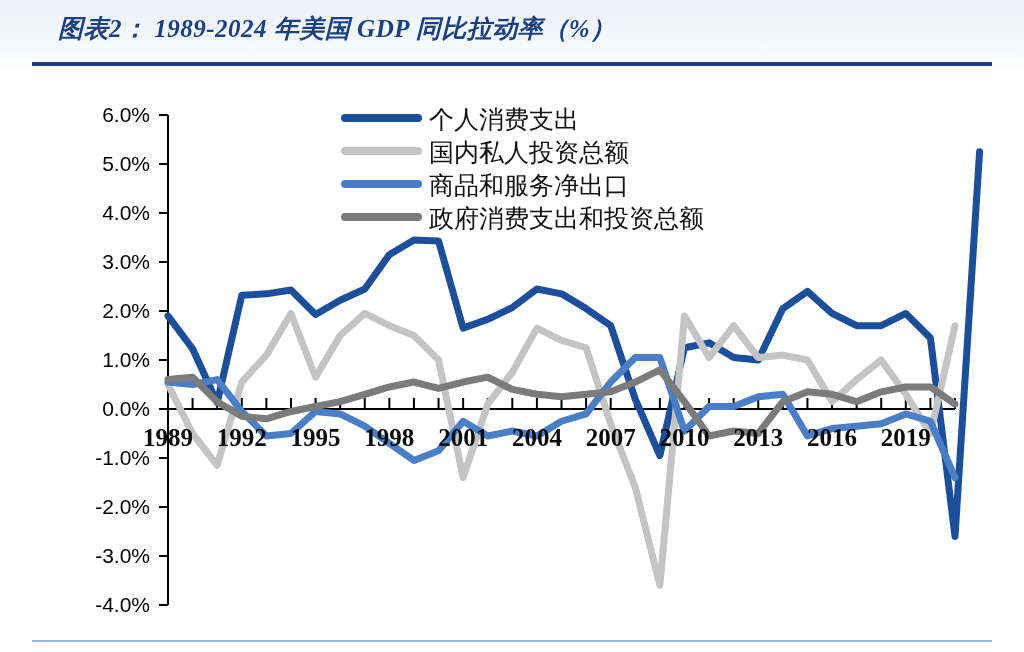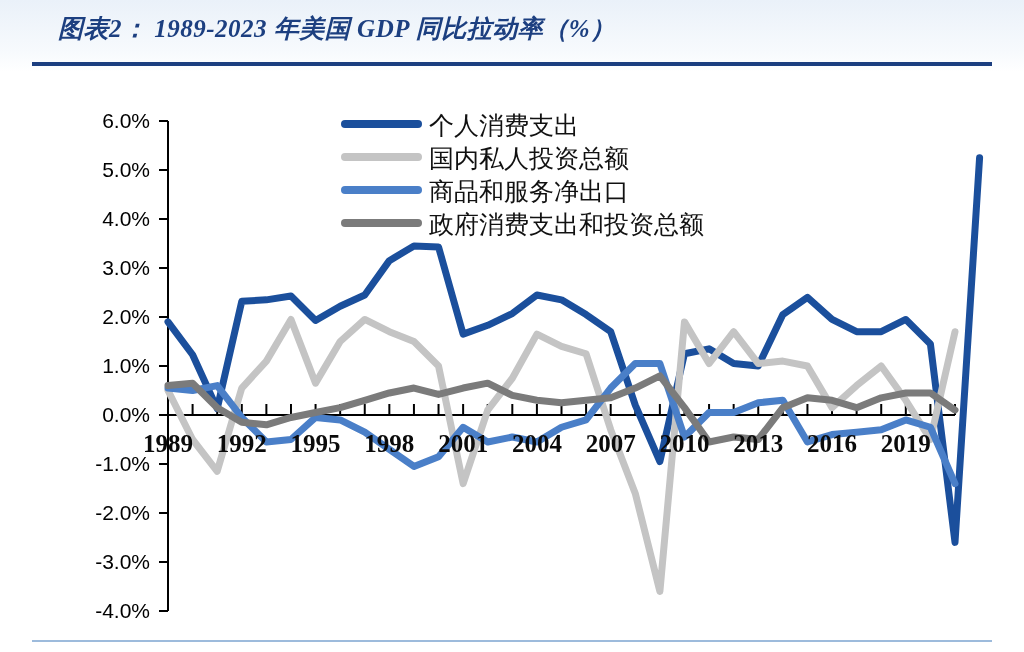--- a/index.html
+++ b/index.html
@@ -57,21 +57,21 @@
     bottom: 10px;
     width: 960px;
     height: 2px;
     background: #9dbbdc;
   }
 
   
   .plot-wrap {
     position: absolute;
     left: 0;
-    top: 76px;
+    top: 70px;
     width: 1024px;
     height: 560px;
   }
   svg.chart { display: block; }
 
   .ylabel-text {
     font-family: "Liberation Sans", "DejaVu Sans", sans-serif;
     font-size: 21px;
     fill: #000000;
   }
@@ -89,21 +89,21 @@
   .axis-line { stroke: #000000; stroke-width: 2; }
   .tick-line { stroke: #000000; stroke-width: 2; }
   .series-line { fill: none; stroke-linejoin: round; stroke-linecap: round; }
 </style>
 </head>
 <body>
 
 <div class="figure">
 
   <div class="title-bar">
-    <div class="title-text">图表2： 1989-2023 年美国 GDP 同比拉动率（%）</div>
+    <div class="title-text">图表2： 1989-2024 年美国 GDP 同比拉动率（%）</div>
     <div class="title-rule"></div>
   </div>
 
   <div class="plot-wrap">
     <svg class="chart" id="chart-svg" width="1024" height="560">
         <g>
           <line x1="168" y1="45" x2="168" y2="535" class="axis-line"></line>
           <line x1="159" y1="45" x2="168" y2="45" class="tick-line"></line>
           <text x="150" y="52" text-anchor="end" class="ylabel-text">6.0%</text>
           <line x1="159" y1="94" x2="168" y2="94" class="tick-line"></line>

